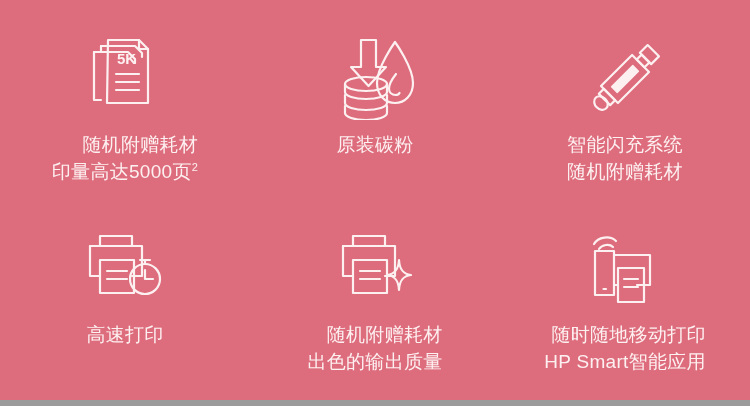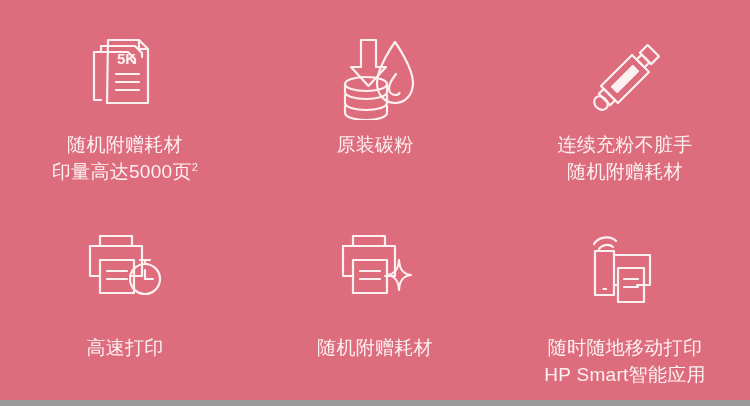--- a/index.html
+++ b/index.html
@@ -40,34 +40,34 @@
     grid-template-rows: 200px 200px;
   }
   .feature-cell {
     display: flex;
     flex-direction: column;
     align-items: center;
     justify-content: flex-start;
     box-sizing: border-box;
   }
   .feature-cell.row1 { padding-top: 36px; }
-  .feature-cell.row2 { padding-top: 26px; gap: 13px; }
+  .feature-cell.row2 { padding-top: 26px; }
 
   .feature-icon {
     height: 86px;
     display: flex;
     align-items: center;
     justify-content: center;
   }
   .feature-icon svg {
     display: block;
   }
   .feature-text {
     margin-top: 10px;
-    text-align: center;
+    text-align: right;
     color: #fdf0f1;
     line-height: 1.42;
     font-size: 19px;
     letter-spacing: 0.3px;
     white-space: nowrap;
   }
   .feature-line {
     display: block;
   }
   .sup {
@@ -140,21 +140,21 @@
             <path d="M32 20 h24 v44 h-24 z"></path>
 
             <path d="M40 27 h8 v30 h-8 z" fill="#fdf0f1" stroke="#fdf0f1" stroke-width="1.4"></path>
 
             <path d="M36 64 h16 v7 h-16 z"></path>
             <ellipse cx="44" cy="76" rx="7.5" ry="6"></ellipse>
           </g>
         </svg>
       </div>
       <div class="feature-text">
-        <span class="feature-line">连续充粉不脏手</span>
+        <span class="feature-line">智能闪充系统</span>
         <span class="feature-line"><span>随机附赠耗材</span><span class="sup"></span></span>
       </div>
     </div>
 
     <div class="feature-cell row2 col1">
       <div class="feature-icon">
         <svg width="86" height="70" viewBox="0 0 86 70" fill="none" stroke="#fdf0f1" stroke-width="2.2" stroke-linejoin="round" stroke-linecap="round">
 
           <path d="M18 2 h32 v10 h-32 z"></path>
 
@@ -184,20 +184,21 @@
           <path d="M10 12 v30 h10"></path>
           <path d="M20 26 h34 v33 h-34 z"></path>
           <path d="M27 37 h20"></path>
           <path d="M27 45 h20"></path>
 
           <path d="M66 26 C66.5 36 70.5 40 78 41 C70.5 42 66.5 46 66 56 C65.5 46 61.5 42 54 41 C61.5 40 65.5 36 66 26 z"></path>
         </svg>
       </div>
       <div class="feature-text">
         <span class="feature-line">随机附赠耗材</span>
+        <span class="feature-line"><span>出色的输出质量</span><span class="sup"></span></span>
       </div>
     </div>
 
     <div class="feature-cell row2 col3">
       <div class="feature-icon">
         <svg width="86" height="78" viewBox="0 0 86 78" fill="none" stroke="#fdf0f1" stroke-width="2.2" stroke-linejoin="round" stroke-linecap="round">
 
           <path d="M12 14 C16 7 28 5 34 11"></path>
           <path d="M17 19 C20 14.5 27.5 13.5 31 17"></path>
 

